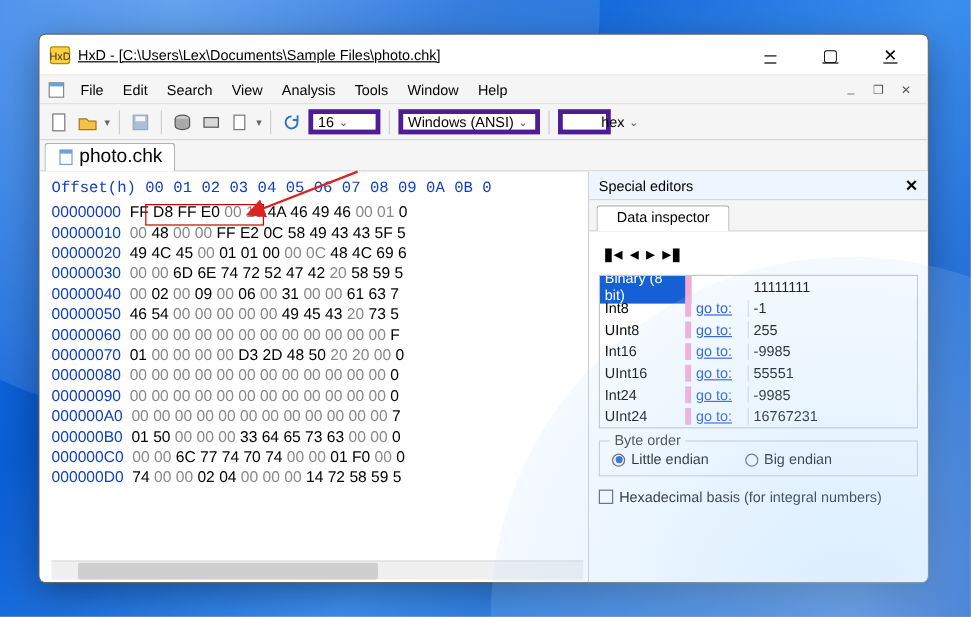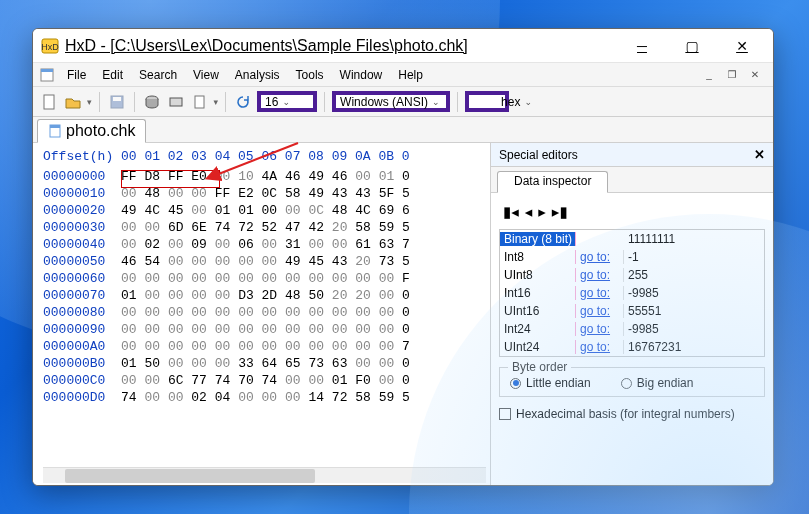--- a/index.html
+++ b/index.html
@@ -22,21 +22,21 @@
     position: absolute; top: 28px; left: 32px; width: 742px; height: 458px;
     background: #fdfdfd; border: 1px solid #666; border-radius: 6px;
     box-shadow: 0 8px 30px rgba(0,0,0,.35);
     display: flex; flex-direction: column; overflow: hidden;
   }
   .titlebar {
     height: 34px; display: flex; align-items: center; padding: 0 8px;
     background: #fff; border-bottom: 1px solid #e5e5e5; text-decoration: underline;
   }
   .appicon { width: 18px; height: 18px; margin-right: 6px; }
-  .title { font-size: 16px; color: #000; }
+  .title { font-size: 12px; color: #000; }
   .winbtns { margin-left: auto; display: flex; gap: 4px; }
   .winbtn { width: 46px; height: 30px; display: flex; align-items: center; justify-content: center; font-size: 14px; }
 
   .menubar {
     height: 24px; display: flex; align-items: center; padding: 0 4px; gap: 2px;
     background: #f5f5f5; border-bottom: 1px solid #dcdcdc; font-size: 12px;
   }
   .menubar .menu { padding: 3px 8px; }
   .menubar .sideicons { margin-left: auto; display: flex; align-items: center; gap: 3px; padding-right: 4px; }
   .sideicons .tbicon { font-size: 10px; color: #555; }
@@ -60,21 +60,21 @@
   .tab {
     height: 24px; padding: 3px 10px; background: #fff; border: 1px solid #b0b0b0;
     border-bottom: 1px solid #fff; border-radius: 3px 3px 0 0;
     display: flex; align-items: center; gap: 4px; font-size: 16px; position: relative; top: 1px;
   }
   .tab .icon { width: 14px; height: 14px; }
 
   .content { flex: 1; display: flex; background: #fff; min-height: 0; }
   .hexpane { flex: 1; display: flex; flex-direction: column; padding: 6px 4px 2px 10px; min-width: 0; position: relative; }
   .hexheader { color: #1040c0; font-family: "Courier New", monospace; font-size: 13px; white-space: pre; padding-bottom: 4px; }
-  .hexbody { font-family: Liberation Mono, monospace; font-size: 13px; line-height: 17px; color: #000; white-space: pre; overflow: hidden; flex: 1; }
+  .hexbody { font-family: Liberation Sans, sans-serif; font-size: 13px; line-height: 17px; color: #000; white-space: pre; overflow: hidden; flex: 1; }
   .hexrow .offset { color: #1040c0; }
   .hexrow .light { color: #888; }
   .boxmark {
     position: absolute; border: 1px solid #c00; top: 27px; left: 88px; width: 99px; height: 18px;
   }
   .arrow-svg { position: absolute; top: -6px; left: 165px; width: 110px; height: 48px; pointer-events: none; }
   .hscroll {
     height: 16px; background: #f0f0f0; border-top: 1px solid #ddd; position: relative;
   }
   .hscroll .thumb { position: absolute; left: 22px; top: 1px; height: 14px; width: 250px; background: #cfcfcf; border-radius: 2px; }
@@ -85,21 +85,21 @@
   .sidepanel { width: 283px; border-left: 1px solid #cfcfcf; display: flex; flex-direction: column; background: #f8f8f8; }
   .sidetitle { height: 24px; background: #edf5fe; border-bottom: 1px solid #cfcfcf; display: flex; align-items: center; padding: 0 8px; font-size: 12px; }
   .sidetitle .close { margin-left: auto; font-weight: bold; font-size: 13px; }
   .sidetabs { height: 26px; display: flex; align-items: flex-end; padding-left: 6px; border-bottom: 1px solid #cfcfcf; background: #f5f5f5; }
   .sidetab { height: 22px; padding: 2px 16px; background: #fff; border: 1px solid #b0b0b0; border-bottom-color: #fff; border-radius: 3px 3px 0 0; font-size: 12px; position: relative; top:1px;}
   .inspectorbody { flex: 1; background: #fff; display: flex; flex-direction: column; padding: 8px; overflow: hidden; }
   .nav { display: flex; gap: 6px; padding: 2px 4px 8px; font-size: 15px; }
   .inspgrid { border: 1px solid #c7c7c7; flex: 0 0 auto; max-height: 128px; overflow: hidden; }
   .insprow { display: flex; height: 18px; align-items: center; font-size: 12px; }
   .insprow:nth-child(odd) { background: #fff; }
-  .inspcell-name { width: 76px; padding-left: 4px; border-right: 1px solid #f9a8d4; }
+  .inspcell-name { width: 76px; padding-left: 4px; border-right: 5px solid #f9a8d4; }
   .inspcell-goto { width: 48px; color: #1a4fd6; text-decoration: underline; padding-left: 4px; border-right: 1px solid #ddd; }
   .inspcell-val { flex: 1; padding-left: 4px; }
   .insprow.sel .inspcell-name { background: #1560d4; color: #fff; }
   .byteorder { margin-top: 10px; border: 1px solid #cfcfcf; padding: 8px 10px 6px; position: relative; }
   .grouplabel { position: absolute; top: -8px; left: 8px; background: #fff; padding: 0 4px; font-size: 12px; color: #333; }
   .radiorow { display: flex; gap: 30px; align-items: center; }
   .radio { display: inline-flex; align-items: center; gap: 5px; font-size: 12px;}
   .rcircle { width: 11px; height: 11px; border: 1px solid #555; border-radius: 50%; display: inline-flex; align-items: center; justify-content: center; }
   .rcircle.checked::after { content:""; width: 6px; height: 6px; background: #1560d4; border-radius: 50%; }
   .checkbox { margin-top: 10px; display: flex; align-items: center; gap: 5px; font-size: 12px;}

